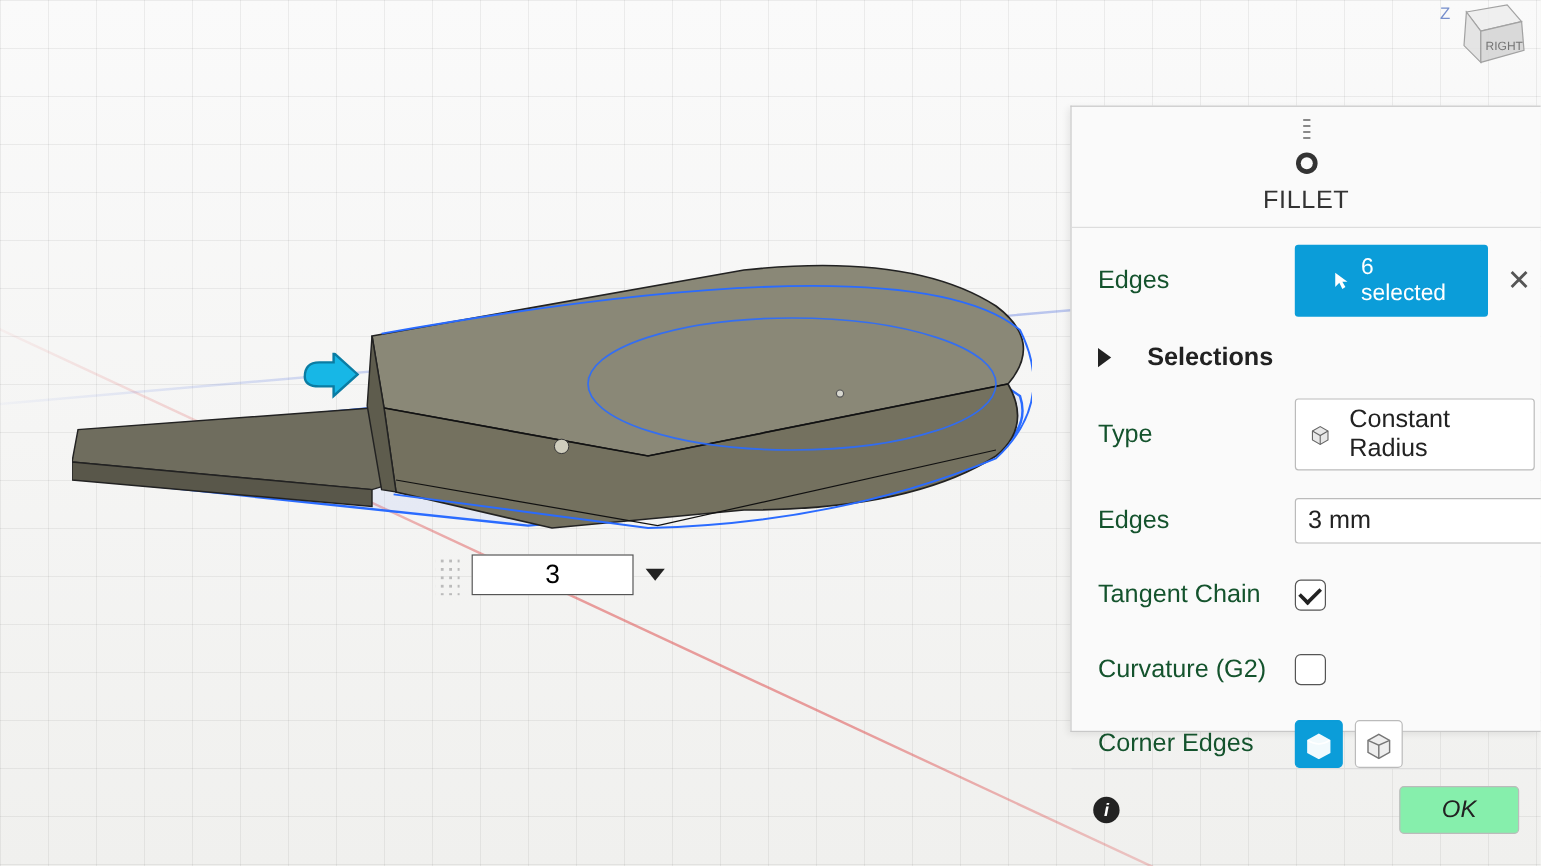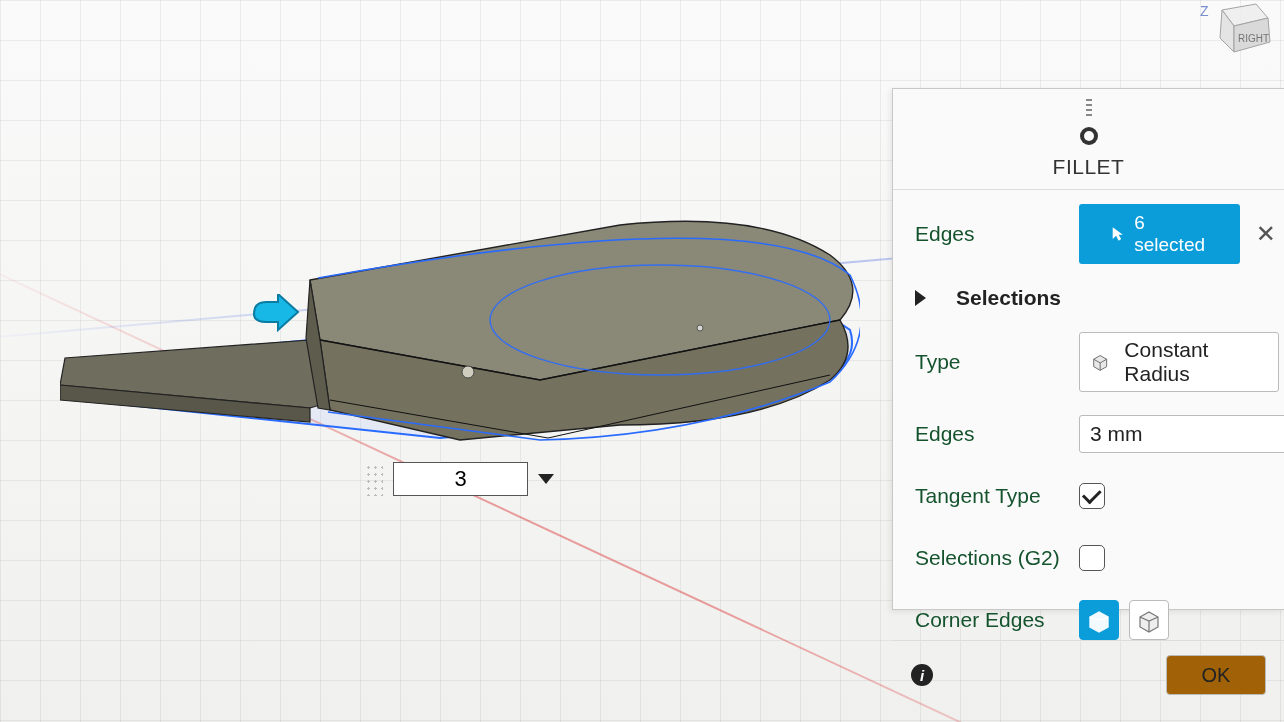--- a/index.html
+++ b/index.html
@@ -134,22 +134,22 @@
   .panel-footer {
     border-top: 1px solid #ddd; padding: 14px 18px; display: flex; align-items: center; gap: 14px;
   }
   .info-icon {
     width: 22px; height: 22px; border-radius: 50%; background: #222; color: #fff;
     display: inline-flex; align-items: center; justify-content: center; font-weight: 700; font-size: 15px;
     font-style: italic; cursor: pointer;
   }
   .spacer { flex: 1; }
   .btn {
-    min-width: 100px; height: 40px; border: 1px solid #bbb; background: #a16207; border-radius: 4px;
-    font-size: 20px; color: #222; cursor: pointer; padding: 0 18px;
+    min-width: 100px; height: 40px; border: 1px solid #bbb; background: #86efac; border-radius: 4px;
+    font-size: 20px; color: #222; cursor: pointer; padding: 0 18px; font-style: italic;
   }
 </style>
 </head>
 <body>
 
 <div class="canvas">
   <div class="axis-red"></div>
   <div class="axis-blue"></div>
 
   <div class="model">
@@ -240,28 +240,28 @@
     </div>
 
     <div class="row">
       <div class="label">Edges</div>
       <div class="control">
         <input class="text-input" type="text" value="3 mm" style="">
       </div>
     </div>
 
     <div class="row">
-      <div class="label">Tangent Type</div>
+      <div class="label">Tangent Chain</div>
       <div class="control">
         <span class="checkbox checked"></span>
       </div>
     </div>
 
     <div class="row">
-      <div class="label">Selections (G2)</div>
+      <div class="label">Curvature (G2)</div>
       <div class="control">
         <span class="checkbox"></span>
       </div>
     </div>
 
     <div class="row">
       <div class="label">Corner Edges</div>
       <div class="control toggle-group">
         <span class="toggle-btn active">
           <svg viewBox="0 0 26 26">

